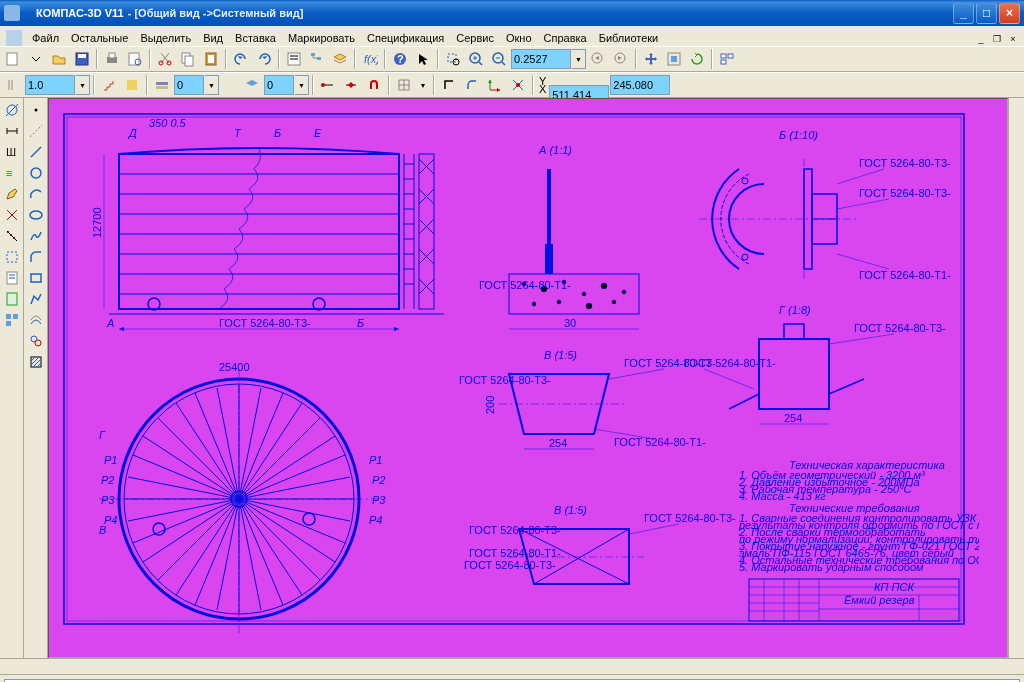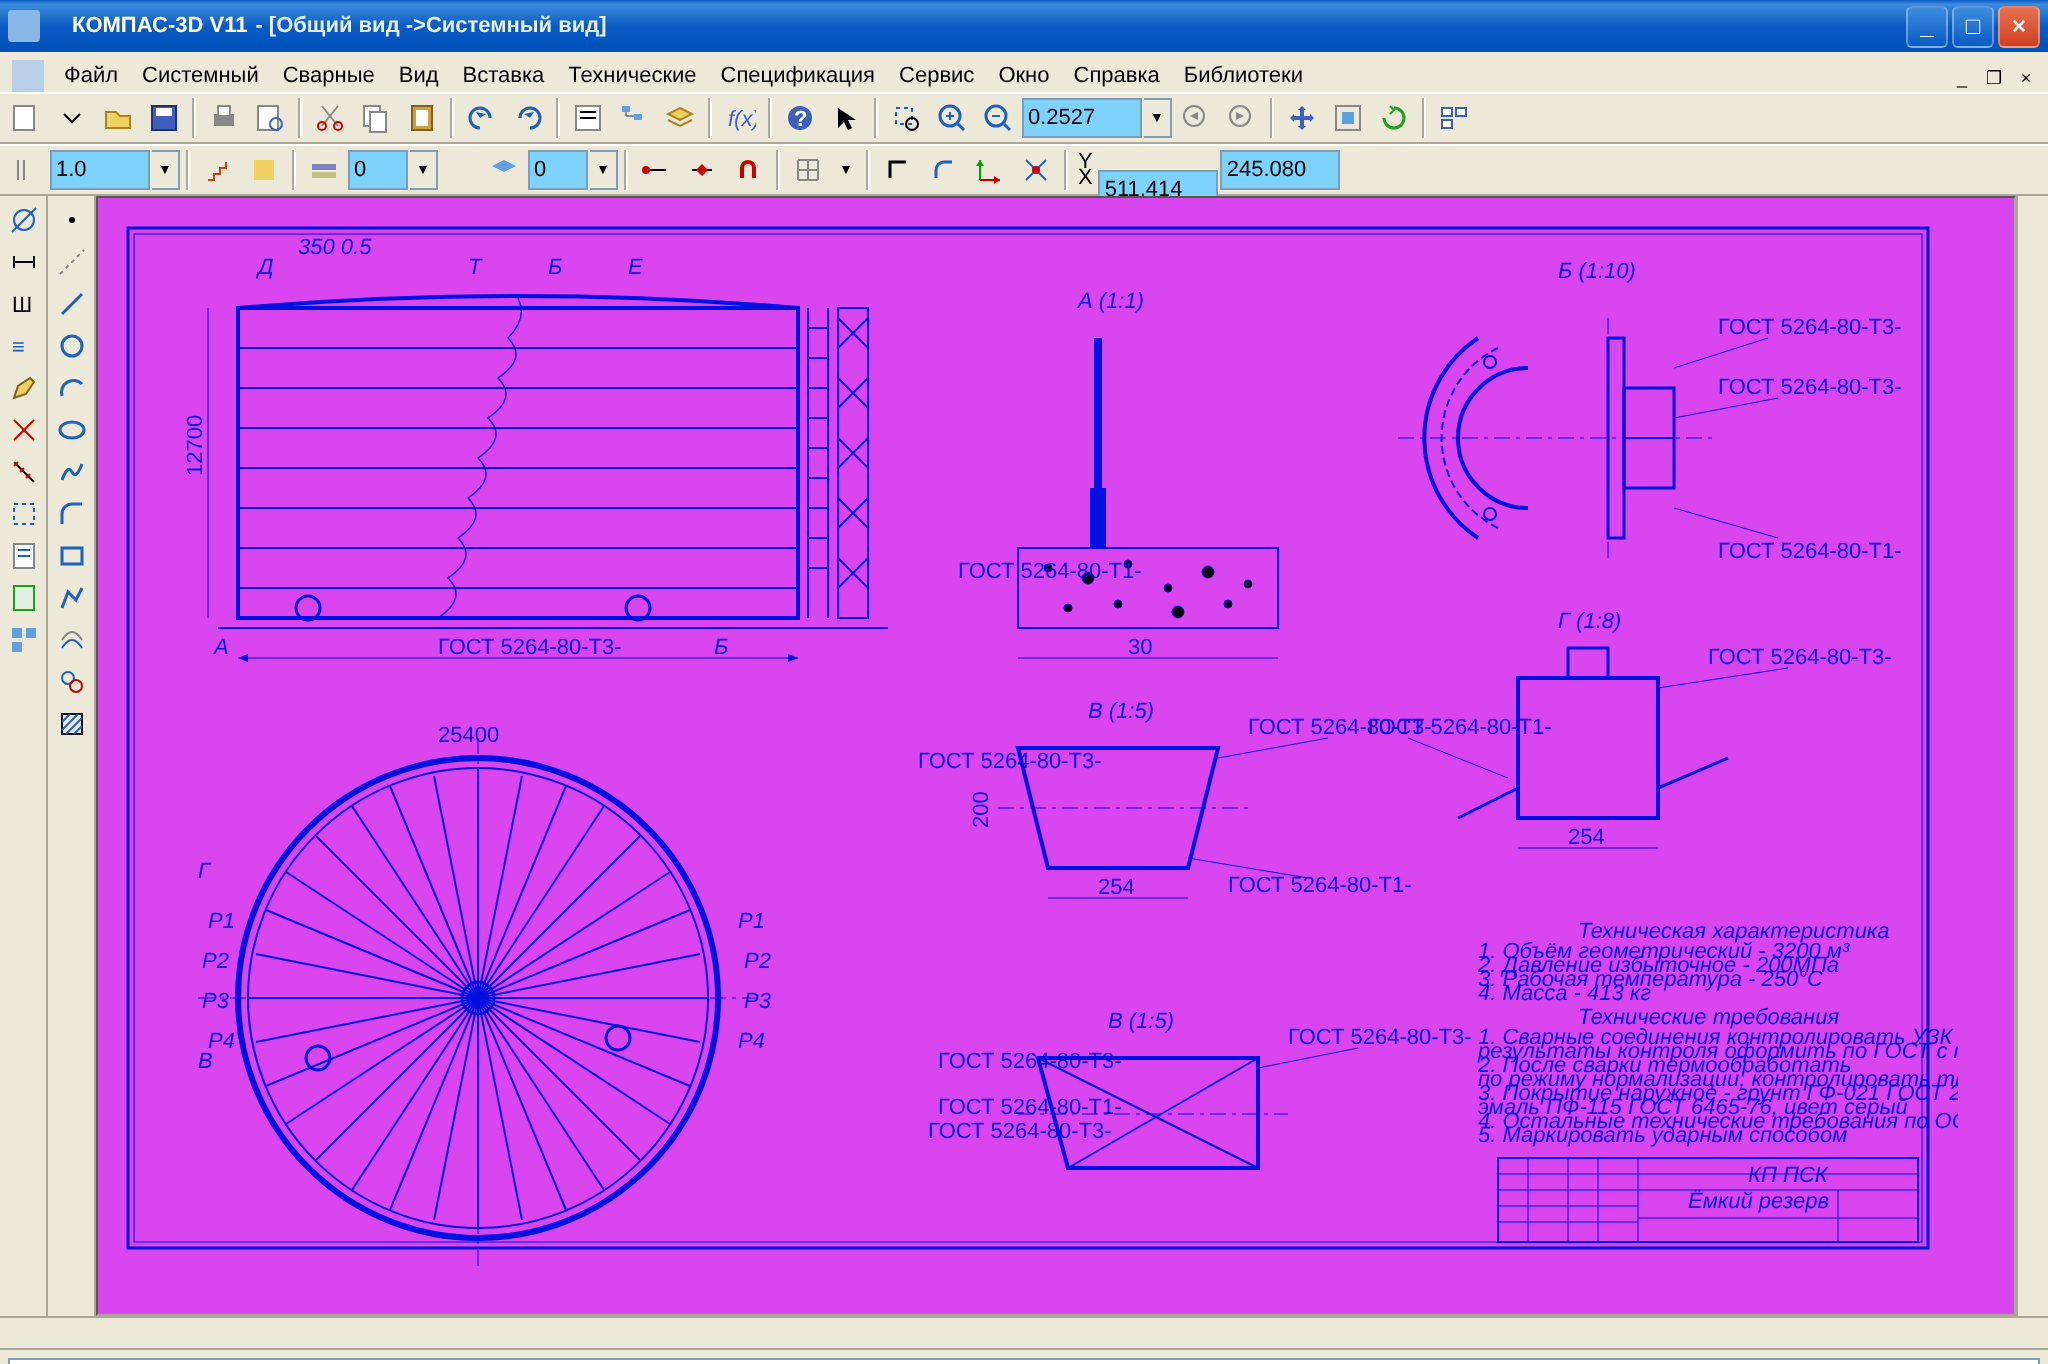--- a/index.html
+++ b/index.html
@@ -60,25 +60,25 @@
   <div class="winbtns">
     <div class="winbtn min">_</div>
     <div class="winbtn max">□</div>
     <div class="winbtn close">×</div>
   </div>
 </div>
 
 <div class="menubar">
   <div class="menuicon"></div>
   <div class="menuitem"><span>Файл</span></div>
-  <div class="menuitem"><span>Системный</span></div>
-  <div class="menuitem"><span>Сварные</span></div>
+  <div class="menuitem"><span>Остальные</span></div>
+  <div class="menuitem"><span>Выделить</span></div>
   <div class="menuitem"><span>Вид</span></div>
   <div class="menuitem"><span>Вставка</span></div>
-  <div class="menuitem"><span>Технические</span></div>
+  <div class="menuitem"><span>Маркировать</span></div>
   <div class="menuitem"><span>Спецификация</span></div>
   <div class="menuitem"><span>Сервис</span></div>
   <div class="menuitem"><span>Окно</span></div>
   <div class="menuitem"><span>Справка</span></div>
   <div class="menuitem"><span>Библиотеки</span></div>
   <div class="mdi-ctrls">
     <span>_</span>
     <span>❐</span>
     <span>×</span>
   </div>

